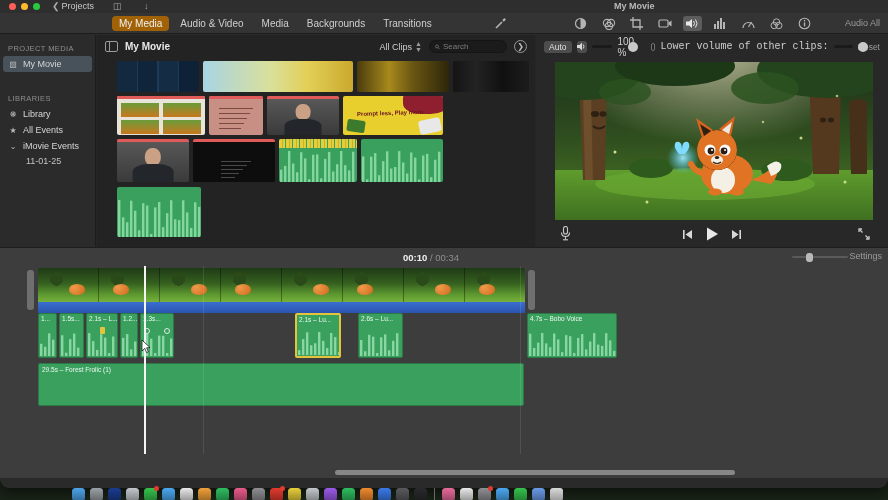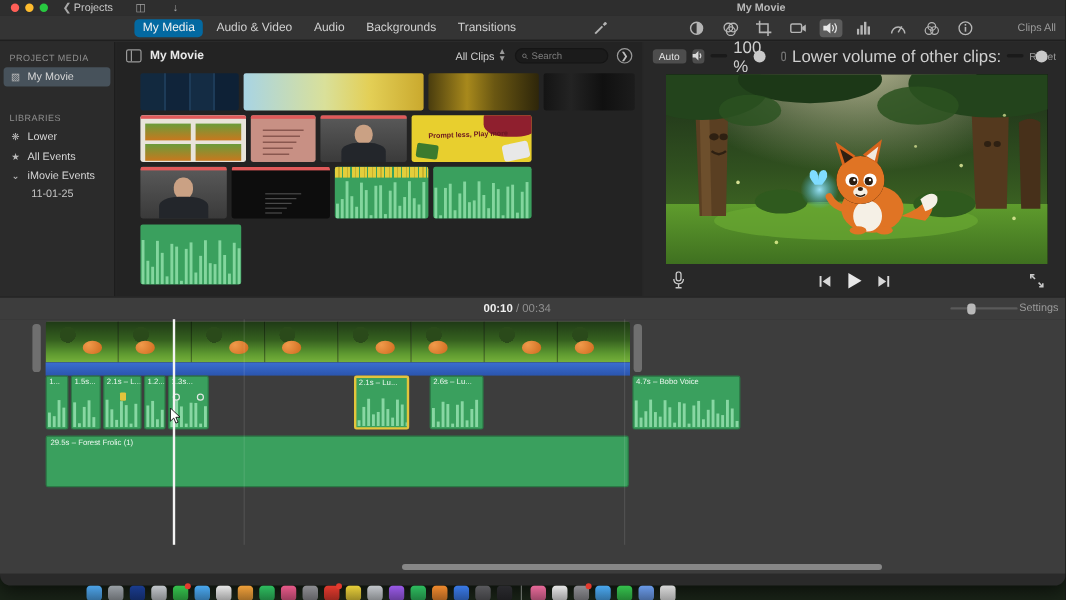--- a/index.html
+++ b/index.html
@@ -20,21 +20,21 @@
   #btn-zoom { left:33px; background:#28c840; }
   #back-projects { position:absolute; left:52px; top:1px; font-size:9px; color:#c9c9c9; cursor:default; }
   #back-projects .chev { color:#a8a8a8; margin-right:2px; }
   .tb-icon { position:absolute; top:1px; font-size:9px; color:#a5a5a5; }
   #win-title { position:absolute; left:614px; top:1px; font-size:9px; color:#b9b9b9; font-weight:bold; }
 
   
   #tabbar { position:absolute; left:0; top:13px; width:100%; height:21px; background:#343434; border-bottom:1px solid #1c1c1c; }
   #tabs { position:absolute; left:112px; top:3px; display:flex; gap:4px; }
   .tab { font-size:10px; color:#cfcfcf; padding:2px 7px; border-radius:4px; white-space:nowrap; }
-  .tab.active { background:#0369a1; color:#f2f2f2; }
+  .tab.active { background:#a16207; color:#f2f2f2; }
   #wand { position:absolute; left:494px; top:4px; }
   #adjust-icons { position:absolute; left:571px; top:3px; display:flex; gap:9px; align-items:center; }
   .adj { width:19px; height:15px; display:flex; align-items:center; justify-content:center; border-radius:3px; }
   .adj.active { background:#5c5c5c; }
   .adj svg { display:block; }
   #reset-all { position:absolute; right:8px; top:5px; font-size:9px; color:#9b9b9b; }
 
   
   #content { position:absolute; left:0; top:35px; width:100%; height:212px; background:#262626; }
 
@@ -88,23 +88,23 @@
      background:repeating-linear-gradient(90deg,#e3ce3c 0 3px,#c9b22e 3px 4px,#e3ce3c 4px 6px,#3aa05e 6px 7px); }
 
   
   #inspector { position:absolute; left:536px; top:0; width:352px; height:100%; background:#282828; }
   #vol-row { position:absolute; left:0; top:0; width:100%; height:23px; display:flex; align-items:center; gap:5px; padding:0 8px; }
   #auto-btn { font-size:8.5px; color:#e0e0e0; background:#4d4d4d; border-radius:3px; padding:1px 5px; }
   #spk-btn { background:#4d4d4d; border-radius:3px; width:16px; height:12px; display:flex; align-items:center; justify-content:center; }
   .slider { position:relative; height:3px; background:#1a1a1a; border-radius:2px; }
   .slider .knob { position:absolute; top:-3.5px; width:10px; height:10px; border-radius:50%; background:#c9c9c9; }
   #vol-slider { width:52px; }
-  #vol-pct { font-size:14px; color:#cfcfcf; }
+  #vol-pct { font-size:10px; color:#cfcfcf; }
   #lower-chk { width:8px; height:8px; border:1px solid #777; border-radius:2px; background:#1e1e1e; margin-left:12px; }
-  #lower-label { font-size:14px; color:#cfcfcf; white-space:nowrap; }
+  #lower-label { font-size:10px; color:#cfcfcf; white-space:nowrap;font-family:Liberation Mono, monospace; }
   #lower-slider { width:48px; }
   #reset-btn { margin-left:auto; font-size:8.5px; color:#9b9b9b; }
 
   #viewer { position:absolute; left:19px; top:27px; width:318px; height:158px; background:#000; }
   #viewer svg { display:block; }
   #transport { position:absolute; left:0; top:188px; width:100%; height:24px; }
   #mic-btn { position:absolute; left:24px; top:3px; }
   #trans-center { position:absolute; left:50%; top:4px; transform:translateX(-50%); display:flex; gap:12px; align-items:center; }
   #fs-btn { position:absolute; right:18px; top:5px; }
 
@@ -169,21 +169,21 @@
       <div id="back-projects"><span class="chev">❮</span><span>Projects</span></div>
       <div class="tb-icon" style="left:113px">◫</div>
       <div class="tb-icon" style="left:144px">↓</div>
       <div id="win-title">My Movie</div>
     </div>
 
     <div id="tabbar">
       <div id="tabs">
           <div class="tab active">My Media</div>
           <div class="tab">Audio &amp; Video</div>
-          <div class="tab">Audio</div>
+          <div class="tab">Media</div>
           <div class="tab">Backgrounds</div>
           <div class="tab">Transitions</div>
         </div>
       <svg id="wand" width="13" height="13" viewBox="0 0 13 13">
         <line x1="2" y1="11" x2="8" y2="5" stroke="#b5b5b5" stroke-width="1.6"></line>
         <line x1="9" y1="4" x2="11" y2="2" stroke="#b5b5b5" stroke-width="2"></line>
         <circle cx="10.5" cy="2.5" r="1" fill="#b5b5b5"></circle>
       </svg>
       <div id="adjust-icons">
           <div class="adj">
@@ -239,36 +239,36 @@
             </svg>
           </div>
           <div class="adj">
             <svg width="13" height="13" viewBox="0 0 13 13">
               <circle cx="6.5" cy="6.5" r="5.3" fill="none" stroke="#b5b5b5" stroke-width="1.1"></circle>
               <rect x="5.9" y="5.4" width="1.3" height="4" fill="#b5b5b5"></rect>
               <rect x="5.9" y="3" width="1.3" height="1.4" fill="#b5b5b5"></rect>
             </svg>
           </div>
         </div>
-      <div id="reset-all">Clips All</div>
+      <div id="reset-all">Audio All</div>
     </div>
 
     <div id="content">
 
       <aside id="sidebar">
         <div class="sb-head">PROJECT MEDIA</div>
         <div class="sb-item selected">
           <span class="glyph">▧</span>
           <span>My Movie</span>
         </div>
         <div class="sb-head" style="margin-top:19px">LIBRARIES</div>
         <div id="sb-items">
             <div class="sb-item">
               <span class="glyph">❋</span>
-              <span>Lower</span>
+              <span>Library</span>
             </div>
             <div class="sb-item">
               <span class="glyph">★</span>
               <span>All Events</span>
             </div>
             <div class="sb-item">
               <span class="glyph">⌄</span>
               <span>iMovie Events</span>
             </div>
           </div>

